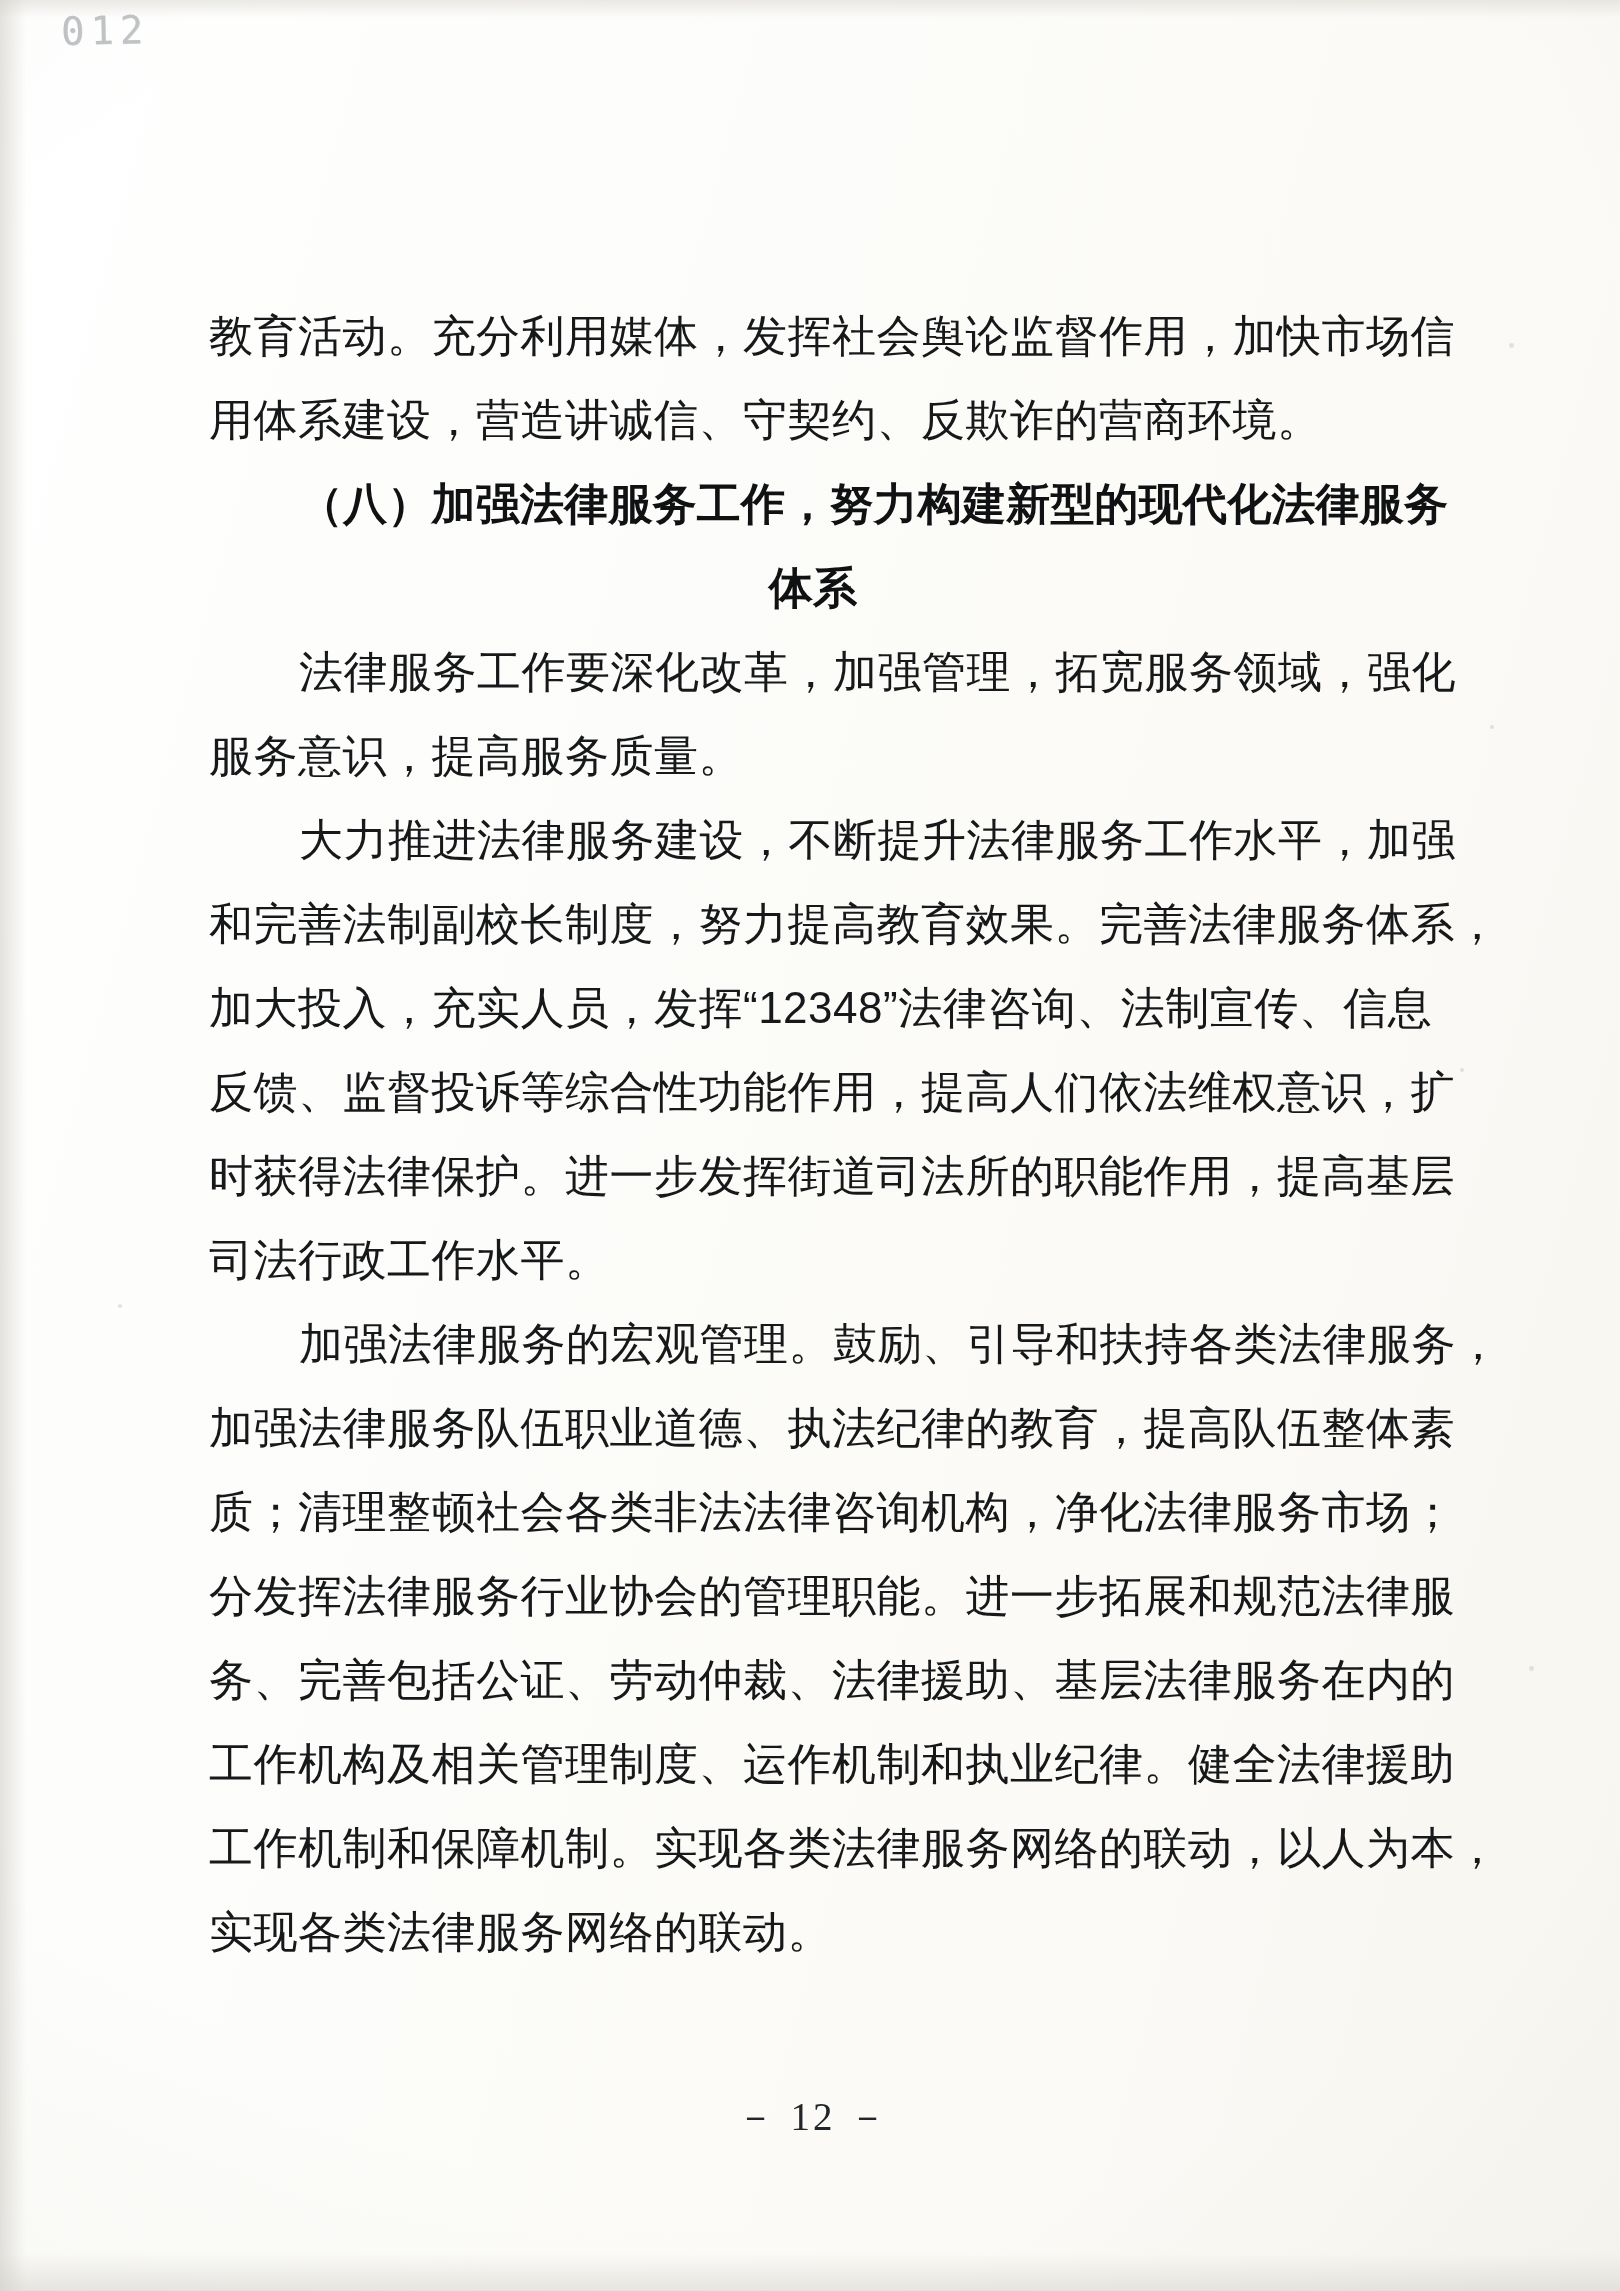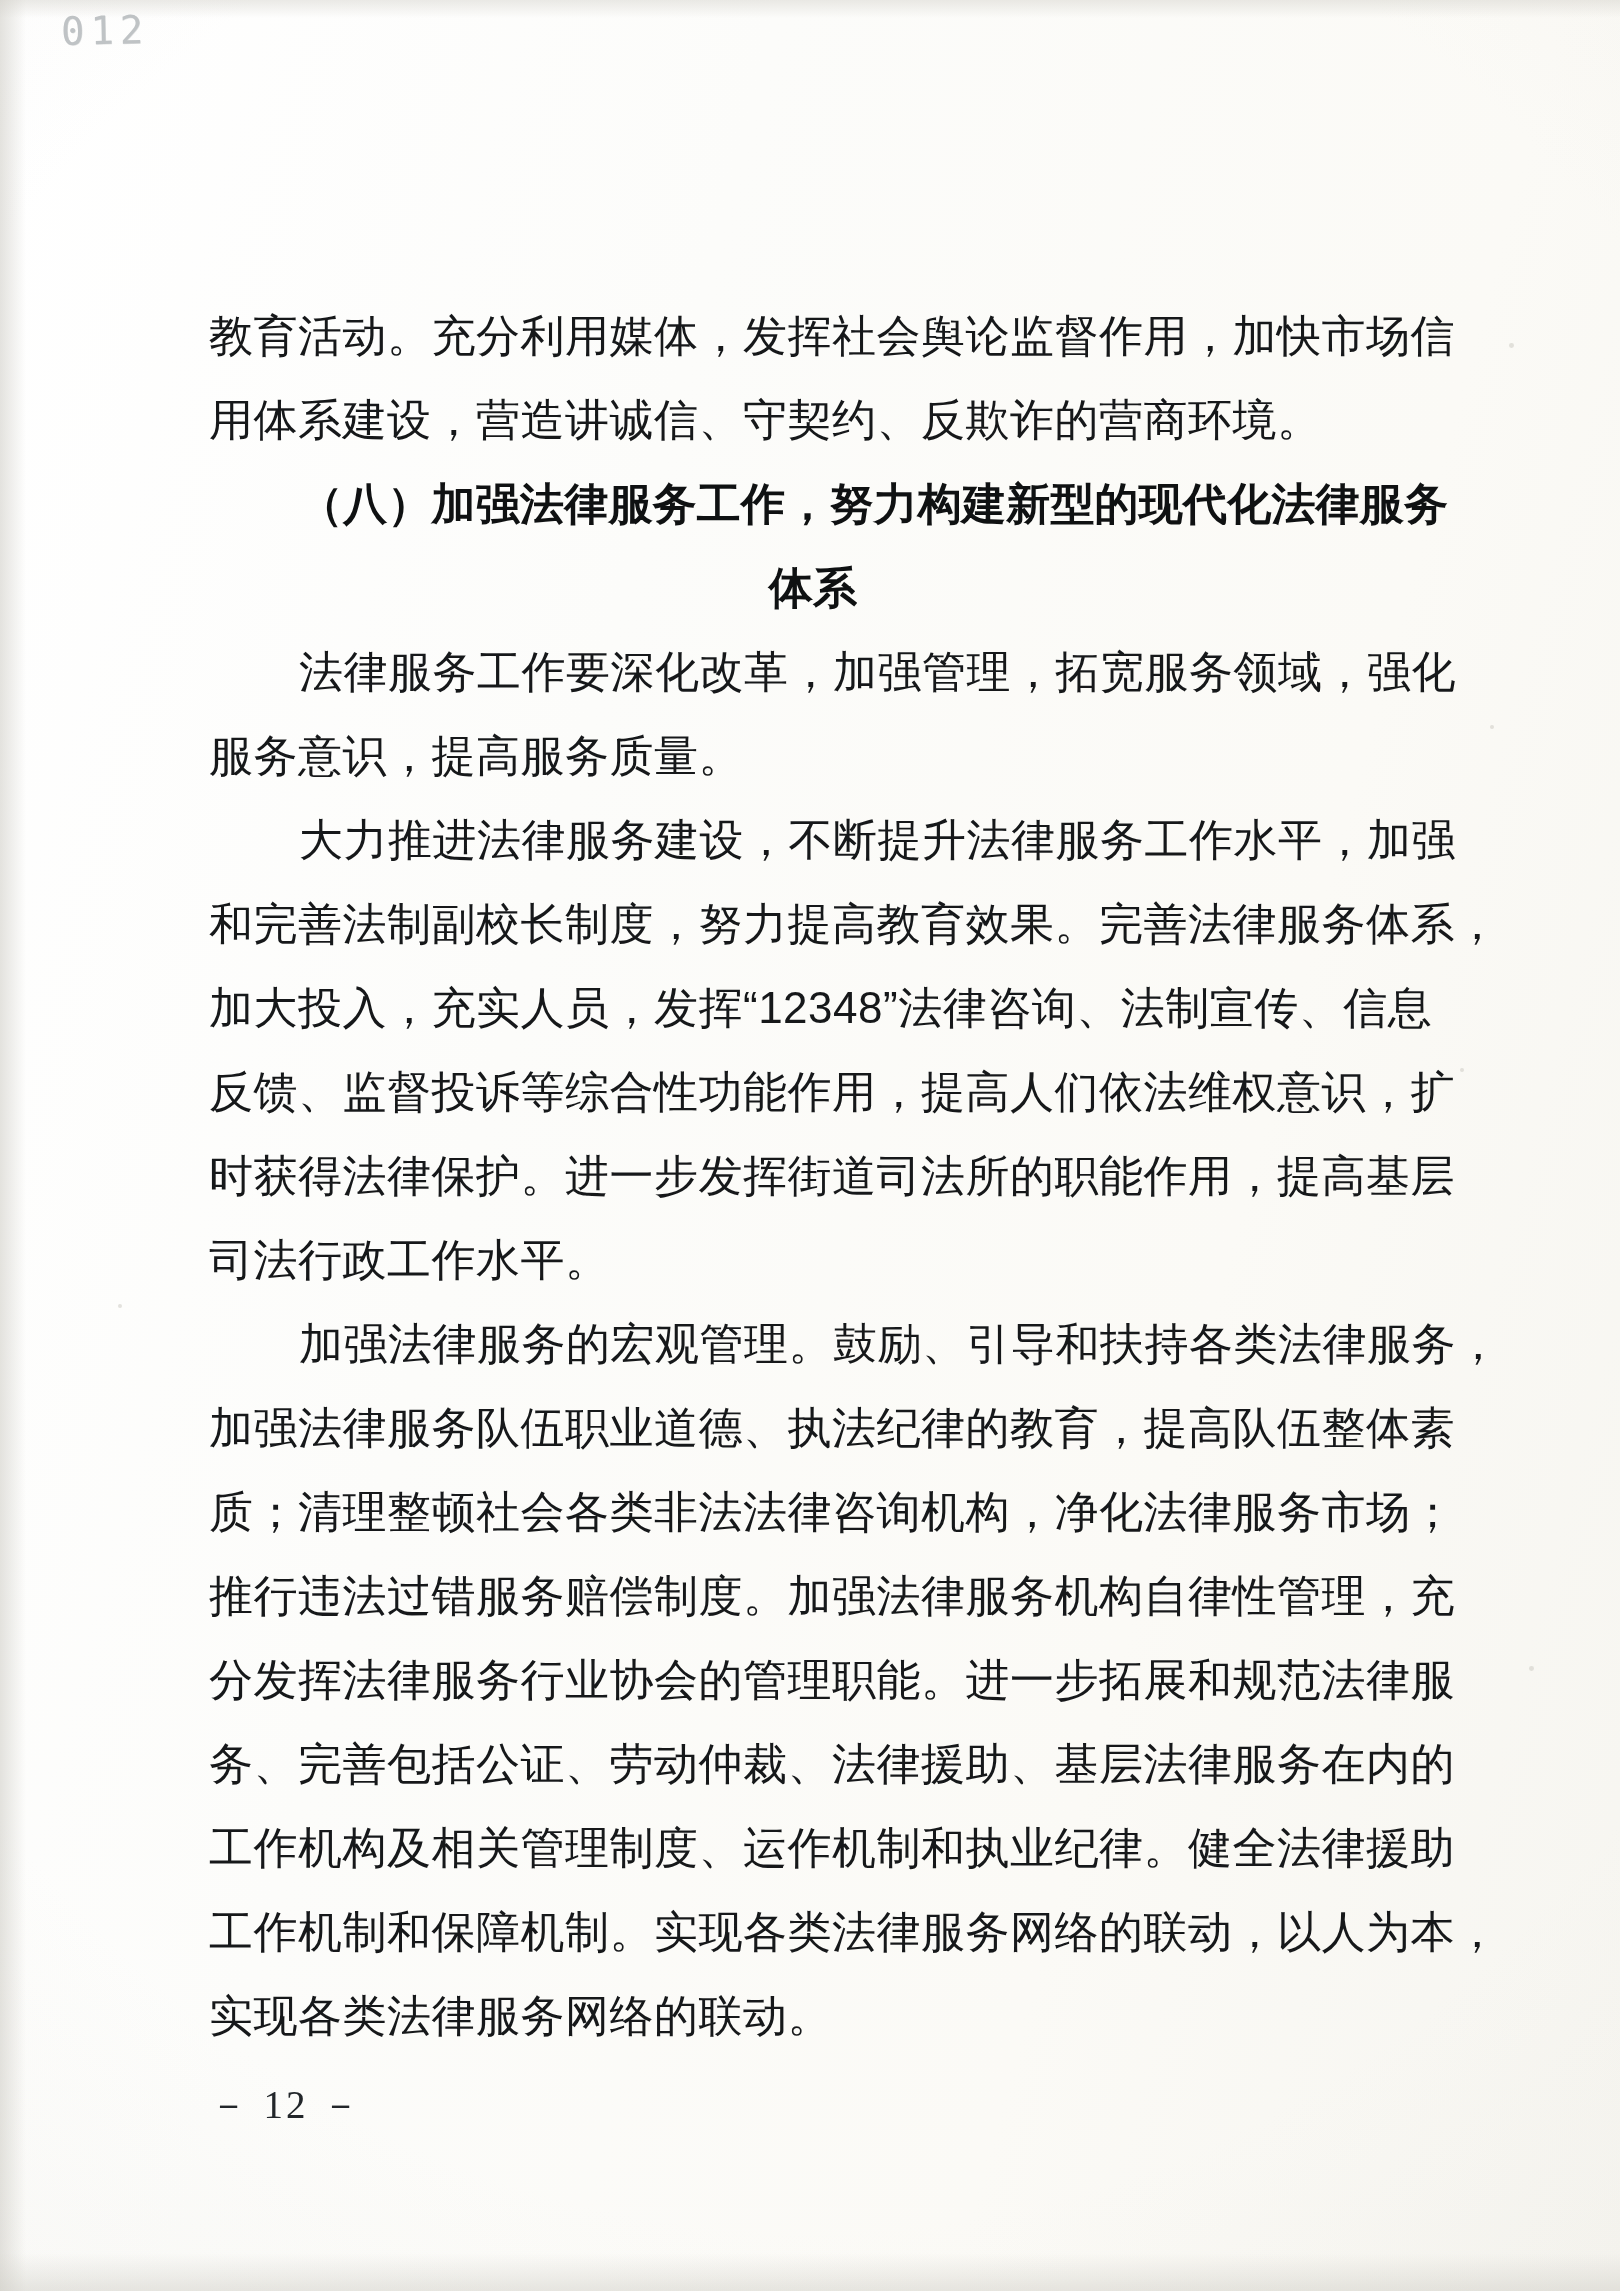--- a/index.html
+++ b/index.html
@@ -144,26 +144,25 @@
       <div class="line">服务意识，提高服务质量。</div>
       <div class="line indent">大力推进法律服务建设，不断提升法律服务工作水平，加强</div>
       <div class="line">和完善法制副校长制度，努力提高教育效果。完善法律服务体系，</div>
       <div class="line">加大投入，充实人员，发挥“12348”法律咨询、法制宣传、信息</div>
       <div class="line">反馈、监督投诉等综合性功能作用，提高人们依法维权意识，扩</div>
       <div class="line">时获得法律保护。进一步发挥街道司法所的职能作用，提高基层</div>
       <div class="line">司法行政工作水平。</div>
       <div class="line indent">加强法律服务的宏观管理。鼓励、引导和扶持各类法律服务，</div>
       <div class="line">加强法律服务队伍职业道德、执法纪律的教育，提高队伍整体素</div>
       <div class="line">质；清理整顿社会各类非法法律咨询机构，净化法律服务市场；</div>
-      <div class="line">推行违法过错服务赔偿制度。加强法律服务机构自律性管理，充</div>
       <div class="line">分发挥法律服务行业协会的管理职能。进一步拓展和规范法律服</div>
       <div class="line">务、完善包括公证、劳动仲裁、法律援助、基层法律服务在内的</div>
       <div class="line">工作机构及相关管理制度、运作机制和执业纪律。健全法律援助</div>
       <div class="line">工作机制和保障机制。实现各类法律服务网络的联动，以人为本，</div>
       <div class="line">实现各类法律服务网络的联动。</div>
     </div>
 
-  <div id="page-footer" style="text-align: left;">
+  <div id="page-footer" style="text-align: center; margin-top: 12px;">
     <span>－ 12 －</span>
   </div>
 
 </div>
 
 
 </body></html>

